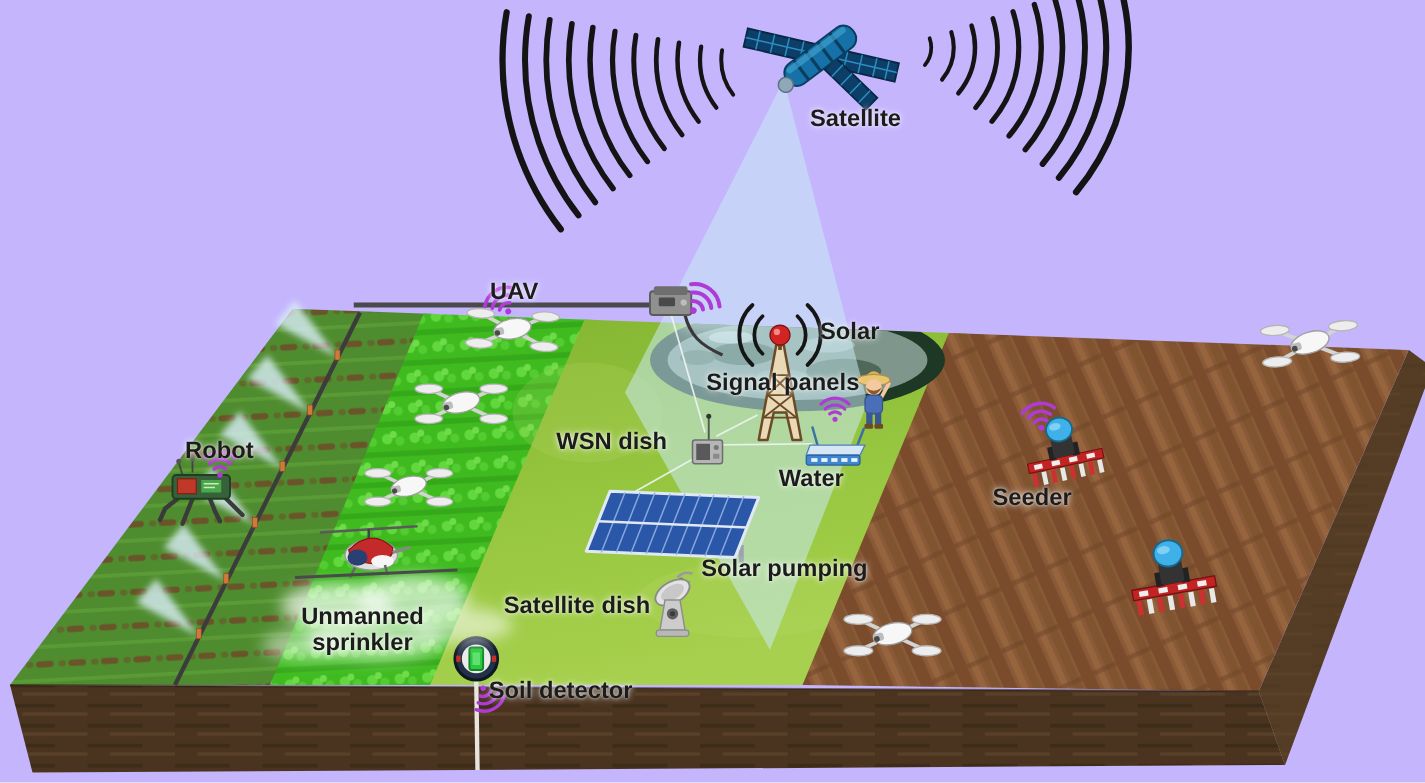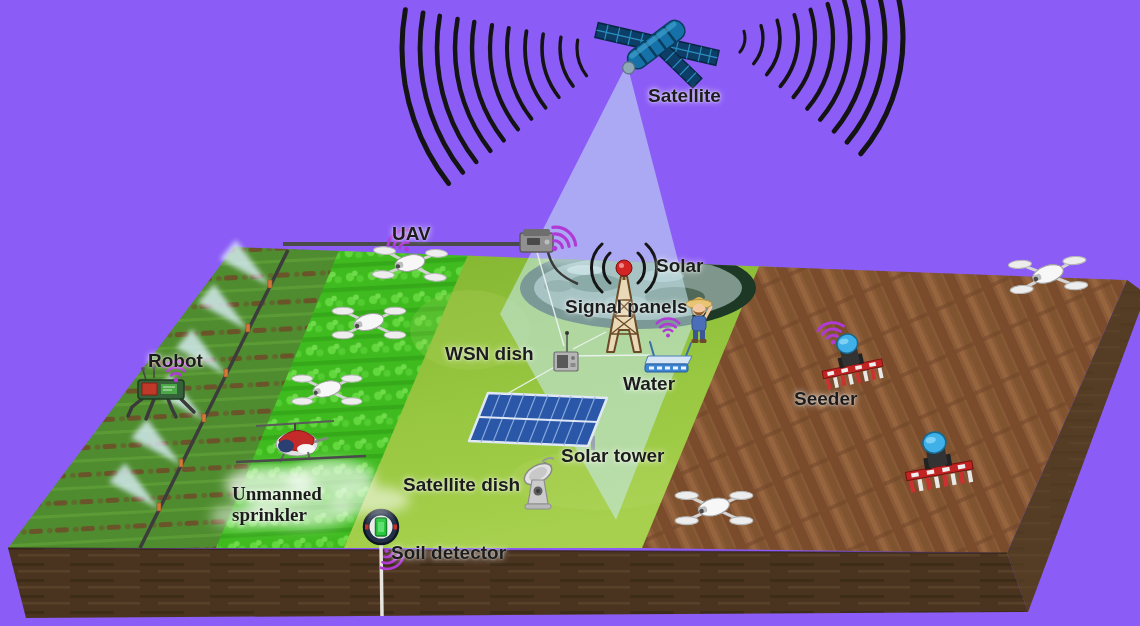--- a/index.html
+++ b/index.html
@@ -1,21 +1,21 @@
 <!DOCTYPE html>
 <html><head>
 <meta charset="utf-8">
 <style>
   html,body{margin:0;padding:0;background:#ffffff;}
-  .scene{position:relative;width:1140px;height:626px;background:#8b5cf6;overflow:hidden;
-         font-family:"Liberation Sans", sans-serif;}
+  .scene{position:relative;width:1140px;height:626px;background:#c4b5fd;overflow:hidden;
+         font-family:"Liberation Sans", sans-serif;text-align:center;}
   .scene svg{position:absolute;left:0;top:0;}
   .lbl{position:absolute;font-size:19px;font-weight:700;color:#1c1c1c;white-space:nowrap;
        text-shadow:0 0 6px rgba(255,255,255,.85),0 0 2px rgba(255,255,255,.7);line-height:21px;}
-  .lbl.wrap{white-space:normal;width:116px;font-family:Liberation Serif, serif;}
+  .lbl.wrap{white-space:normal;width:116px;}
 </style>
 </head>
 <body>
 
 <div class="scene">
 <svg width="1140" height="626" viewBox="0 0 1140 626">
   <defs>
     <filter id="blur5" x="-60%" y="-60%" width="220%" height="220%">
           <feGaussianBlur stdDeviation="6"></feGaussianBlur>
         </filter>
@@ -351,16 +351,16 @@
 
   <div class="lbl" style="left:648px;top:85px">Satellite</div>
   <div class="lbl" style="left:392px;top:223px">UAV</div>
   <div class="lbl" style="left:656px;top:255px">Solar</div>
   <div class="lbl" style="left:565px;top:296px">Signal panels</div>
   <div class="lbl" style="left:445px;top:343px">WSN dish</div>
   <div class="lbl" style="left:623px;top:373px">Water</div>
   <div class="lbl" style="left:148px;top:350px">Robot</div>
   <div class="lbl wrap" style="left:232px;top:483px">Unmanned sprinkler</div>
   <div class="lbl" style="left:403px;top:474px">Satellite dish</div>
-  <div class="lbl" style="left:561px;top:445px">Solar tower</div>
+  <div class="lbl" style="left:561px;top:445px">Solar pumping</div>
   <div class="lbl" style="left:391px;top:542px">Soil detector</div>
   <div class="lbl" style="left:794px;top:388px">Seeder</div>
 </div>
 
 </body></html>

